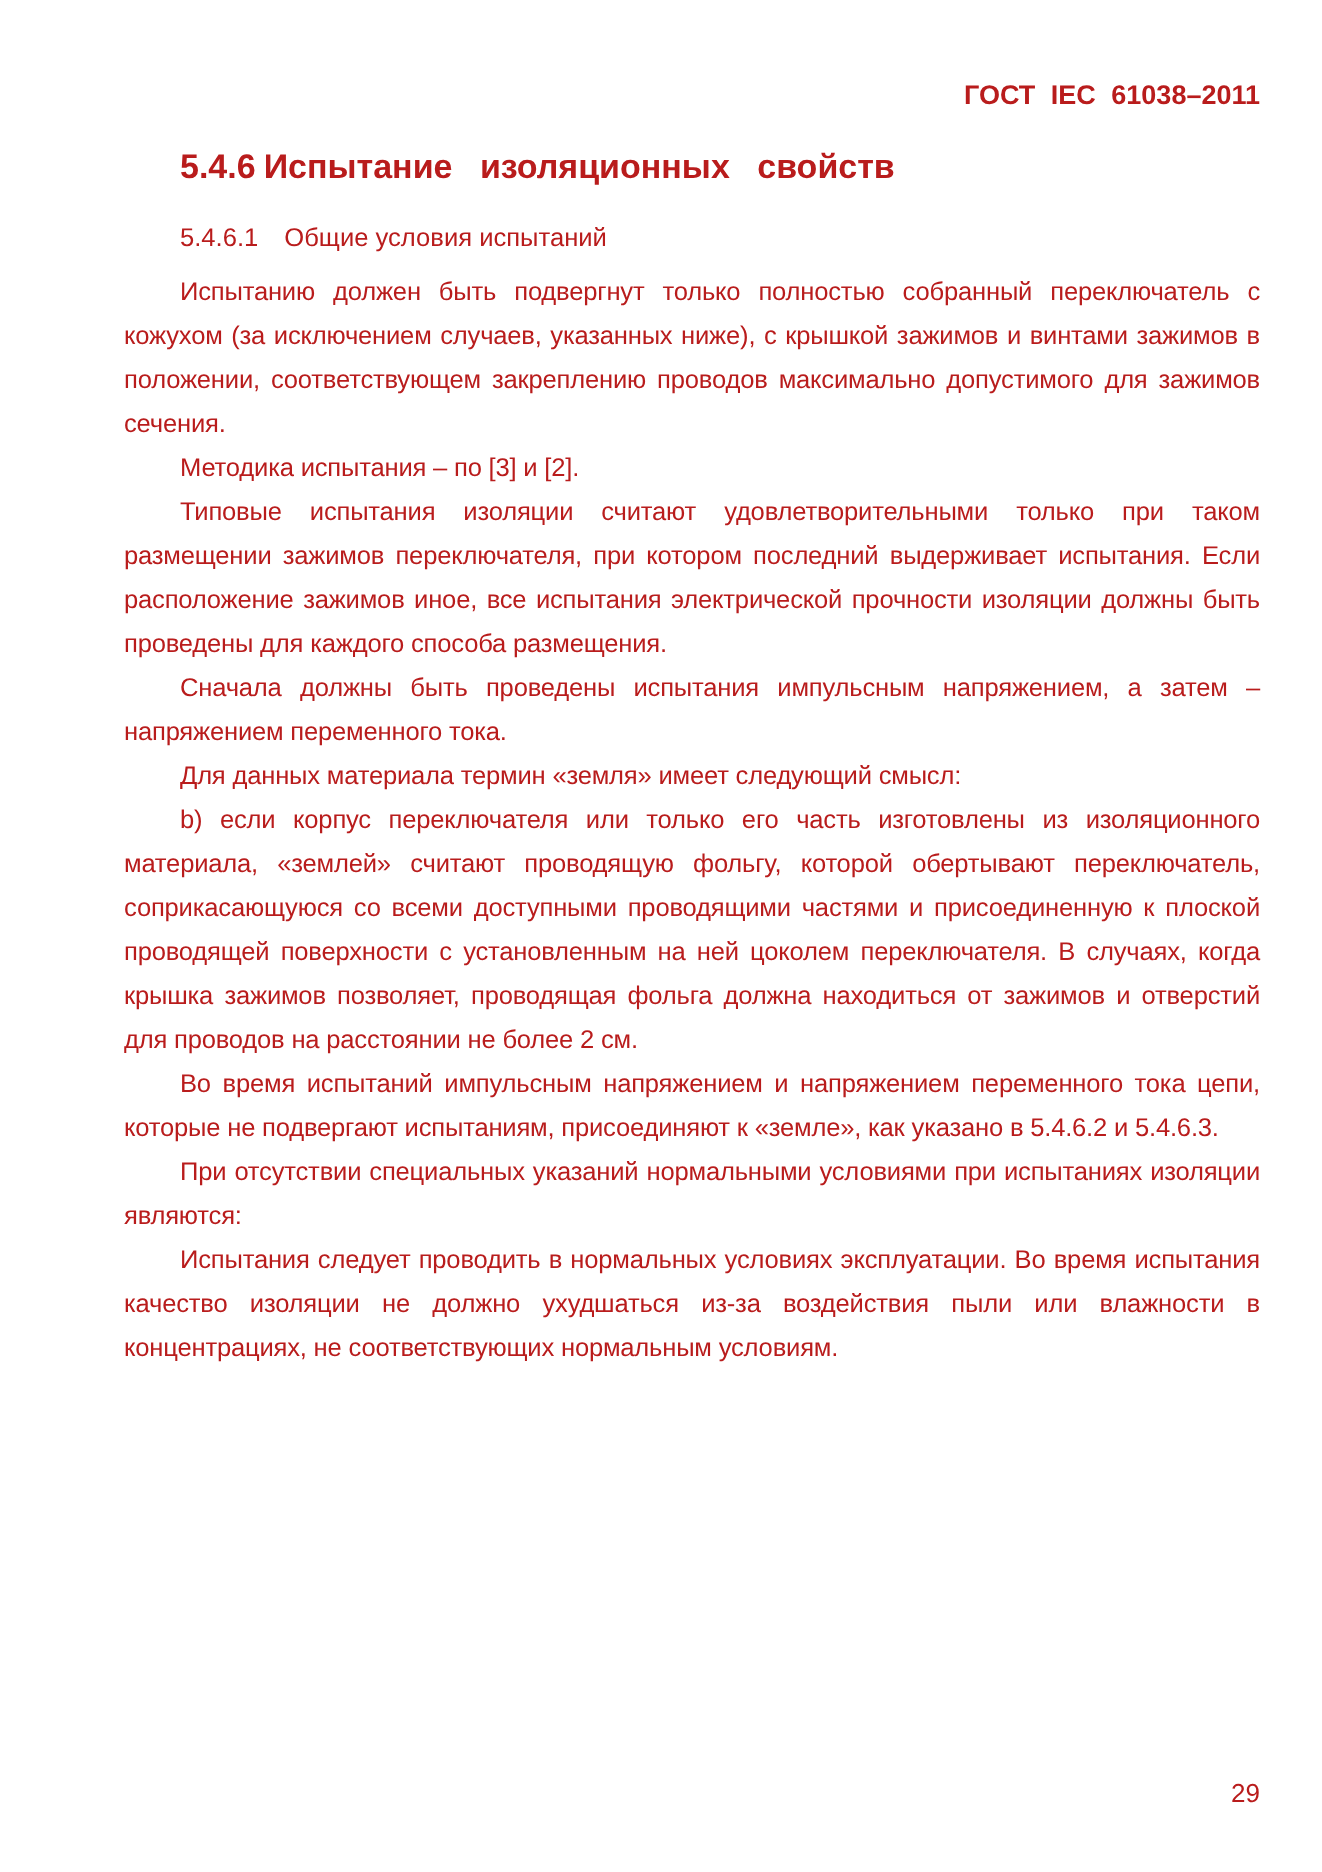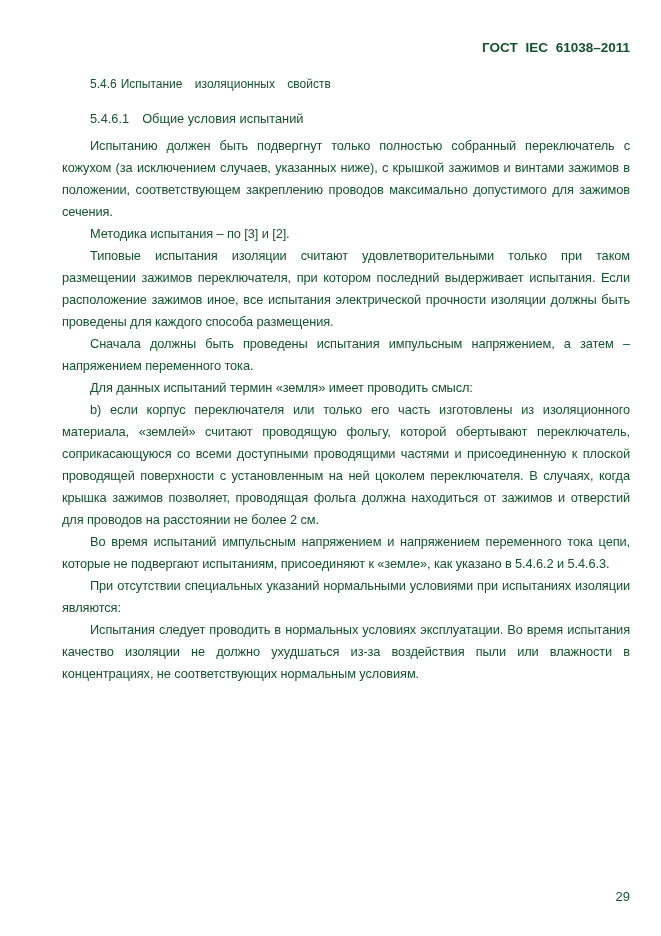--- a/index.html
+++ b/index.html
@@ -3,21 +3,21 @@
 <meta charset="utf-8">
 <style>
   * { margin: 0; padding: 0; box-sizing: border-box; }
   html, body { background: #e8e8e8; }
   .page {
     position: relative;
     width: 661px;
     height: 936px;
     margin: 0 auto;
     background: #ffffff;
-    color: #14532d;
+    color: #b91c1c;
     font-family: "Liberation Sans", sans-serif;
     font-size: 12.8px;
     overflow: hidden;
   }
   .content {
     position: absolute;
     top: 40px;
     left: 62px;
     width: 568px;
   }
@@ -31,22 +31,22 @@
   }
   p.body-para {
     text-align: justify;
     text-indent: 28px;
     line-height: 22px;
     letter-spacing: -0.1px;
     hyphens: auto;
     -webkit-hyphens: auto;
   }
   .section-heading {
-    font-size: 12px;
-    font-weight: normal;
+    font-size: 17px;
+    font-weight: bold;
     padding-left: 28px;
     line-height: 22px;
     margin: 8px 0 13px 0;
   }
   .section-heading .sec-title { word-spacing: 9px; margin-left: 4px; }
   .subsection-heading {
     padding-left: 28px;
     line-height: 22px;
     margin-bottom: 5px;
   }
@@ -68,21 +68,21 @@
 
 
     <h2 class="section-heading"><span class="sec-num">5.4.6</span><span class="sec-title">Испытание изоляционных свойств</span></h2>
 
     <div class="subsection-heading"><span class="sub-num">5.4.6.1</span><span class="sub-title">Общие условия испытаний</span></div>
 
     <p class="body-para">Испытанию должен быть подвергнут только полностью собранный переключатель с кожухом (за исключением случаев, указанных ниже), с крышкой зажимов и винтами зажимов в положении, соответствующем закреплению проводов максимально допустимого для зажимов сечения.</p>
     <p class="body-para">Методика испытания – по [3] и [2].</p>
     <p class="body-para">Типовые испытания изоляции считают удовлетворительными только при таком размещении зажимов переключателя, при котором последний выдерживает испытания. Если расположение зажимов иное, все испытания электрической прочности изоляции должны быть проведены для каждого способа размещения.</p>
     <p class="body-para">Сначала должны быть проведены испытания импульсным напряжением, а затем – напряжением переменного тока.</p>
-    <p class="body-para">Для данных испытаний термин «земля» имеет проводить смысл:</p>
+    <p class="body-para">Для данных материала термин «земля» имеет следующий смысл:</p>
     <p class="body-para">b) если корпус переключателя или только его часть изготовлены из изоляционного материала, «землей» считают проводящую фольгу, которой обертывают переключатель, соприкасающуюся со всеми доступными проводящими частями и присоединенную к плоской проводящей поверхности с установленным на ней цоколем переключателя. В случаях, когда крышка зажимов позволяет, проводящая фольга должна находиться от зажимов и отверстий для проводов на расстоянии не более 2 см.</p>
     <p class="body-para">Во время испытаний импульсным напряжением и напряжением переменного тока цепи, которые не подвергают испытаниям, присоединяют к «земле», как указано в 5.4.6.2 и 5.4.6.3.</p>
     <p class="body-para">При отсутствии специальных указаний нормальными условиями при испытаниях изоляции являются:</p>
     <p class="body-para">Испытания следует проводить в нормальных условиях эксплуатации. Во время испытания качество изоляции не должно ухудшаться из-за воздействия пыли или влажности в концентрациях, не соответствующих нормальным условиям.</p>
 
   </div>
 
   <div class="page-number">29</div>
 </div>
 

